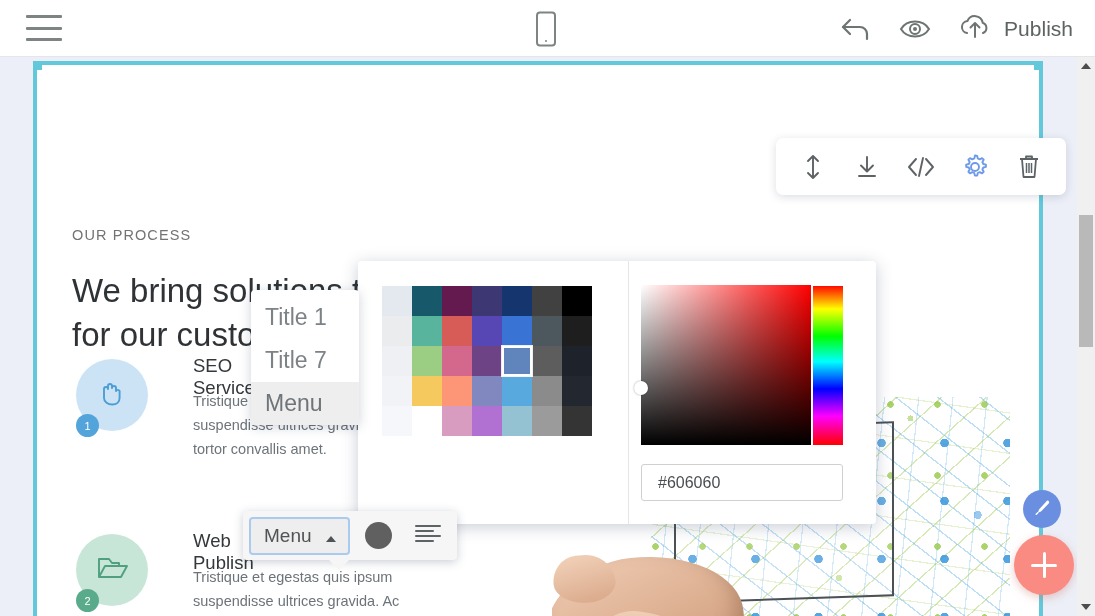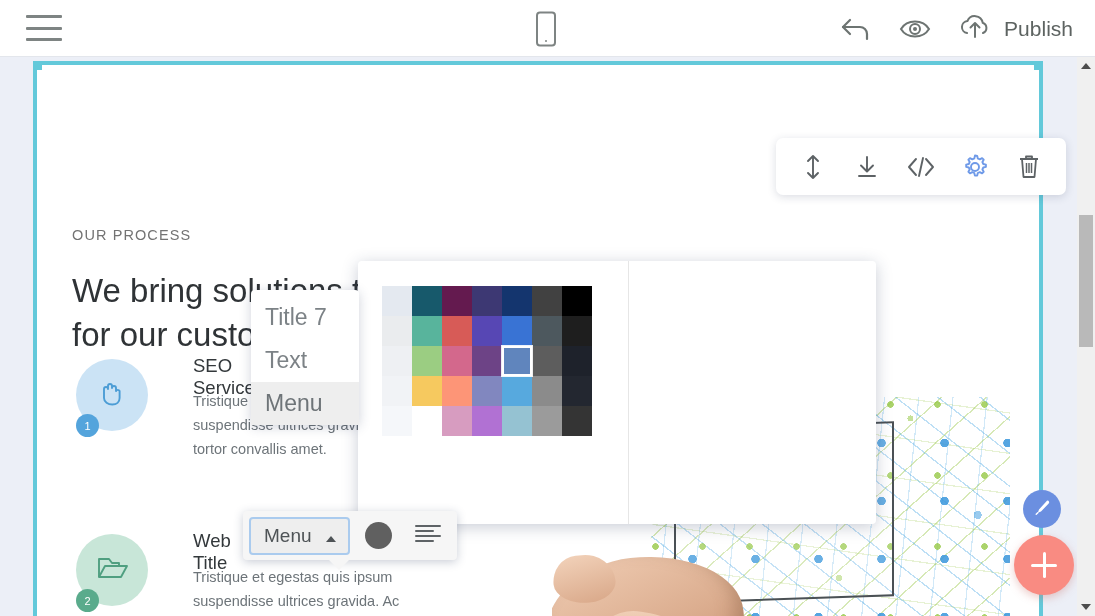--- a/index.html
+++ b/index.html
@@ -332,21 +332,21 @@
       <div class="feature">
         <div class="feat-circle" style="left:39px;top:469px;background:#c8e6d8;">
           <span>
             <svg width="36" height="32" viewBox="0 0 36 32">
               <path d="M5 25 V7 h10 l3 4 h7 v4" fill="none" stroke="#4f9f80" stroke-width="1.9" stroke-linejoin="round"></path>
               <path d="M5 25 L11 14 h22 l-6 11 Z" fill="none" stroke="#4f9f80" stroke-width="1.9" stroke-linejoin="round"></path>
             </svg>
           </span>
           <div class="feat-badge" style="background:#5aab8c;">2</div>
         </div>
-        <div class="feat-title" style="left:156px;top:465px;">Web Title</div>
+        <div class="feat-title" style="left:156px;top:465px;">Web Publish</div>
         <div class="feat-body" style="left:156px;top:500px;width:228px;">Tristique et egestas quis ipsum suspendisse ultrices gravida. Ac tortor</div>
       </div>
     </div>
 
     <div class="eyebrow" style="z-index:5;">OUR PROCESS</div>
     <div class="headline" style="z-index:5;">We bring solutions to make life easier for our customers</div>
 
     <div class="hero-img">
       <div class="globe"></div>
       <div class="globe-dots"></div>
@@ -442,25 +442,33 @@
           <div class="swatch" style="background: rgb(245, 247, 250);"></div>
           <div class="swatch" style="background: rgb(255, 255, 255);"></div>
           <div class="swatch" style="background: rgb(215, 156, 192);"></div>
           <div class="swatch" style="background: rgb(177, 113, 211);"></div>
           <div class="swatch" style="background: rgb(149, 194, 210);"></div>
           <div class="swatch" style="background: rgb(155, 155, 155);"></div>
           <div class="swatch" style="background: rgb(52, 52, 52);"></div>
         </div>
     </div>
     <div class="picker-divider"></div>
+    <div class="picker-right">
+      <div class="sv-box">
+        <div class="sv-handle"></div>
+      </div>
+      <div class="hue-bar"></div>
+      <div class="hue-handle"></div>
+      <div class="hex-field">#606060</div>
+    </div>
   </div>
 
   <div class="dropdown">
+      <div class="dd-item">Title 1</div>
       <div class="dd-item">Title 7</div>
-      <div class="dd-item">Text</div>
       <div class="dd-item selected">Menu</div>
     </div>
 
   <div class="fmt-toolbar">
     <div class="fmt-select">
       <span>Menu</span>
       <span class="caret-up"></span>
     </div>
     <div class="fmt-swatch" style="background: rgb(96, 96, 96);"></div>
     <div class="fmt-align">

